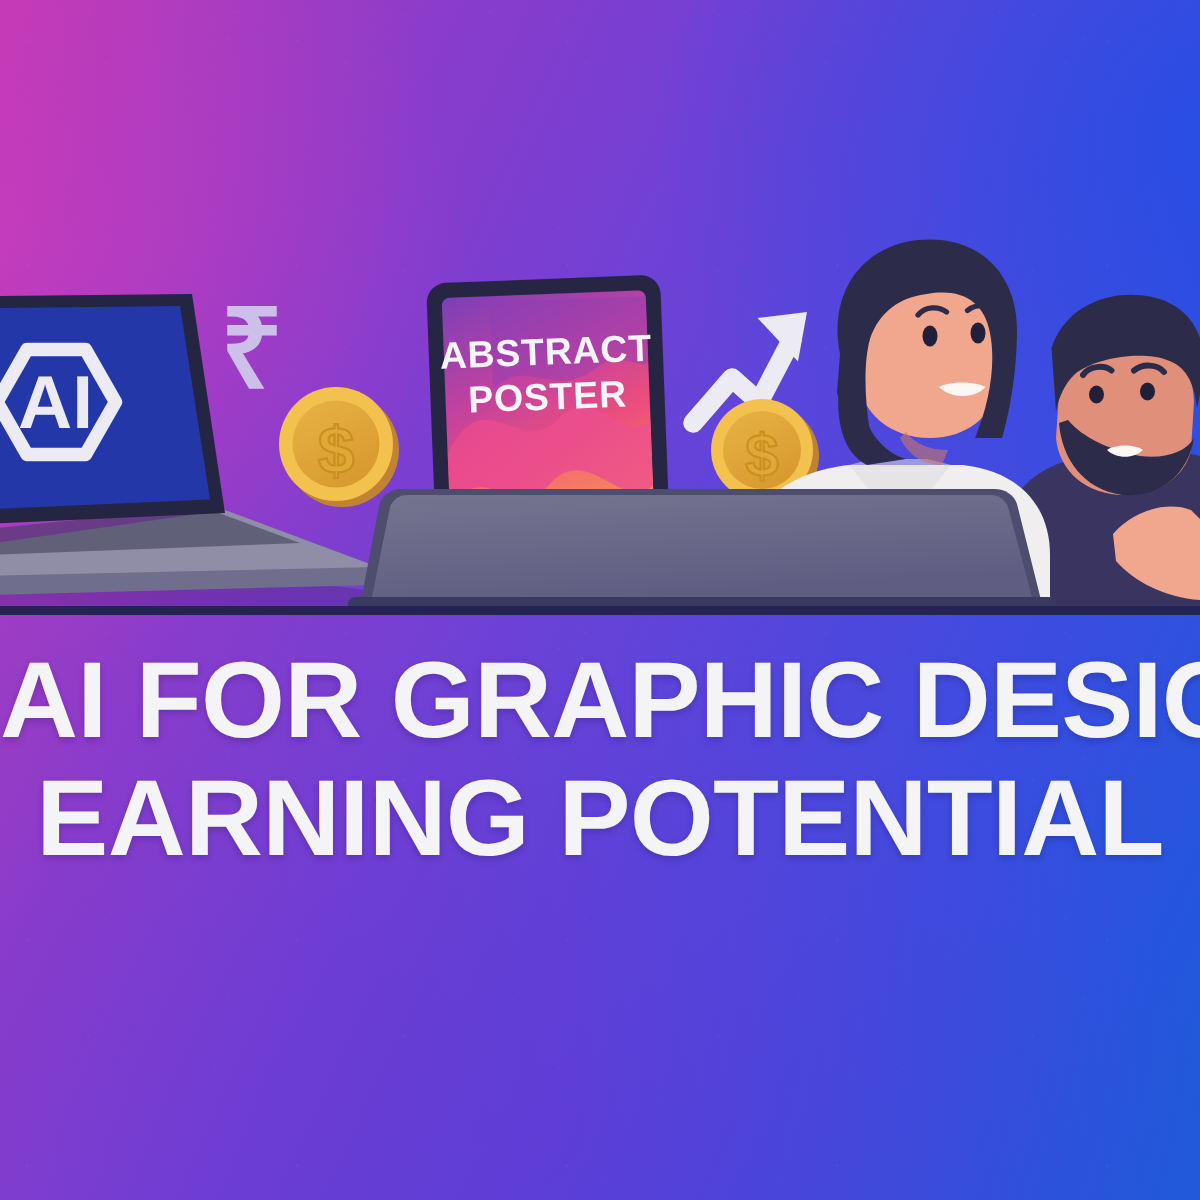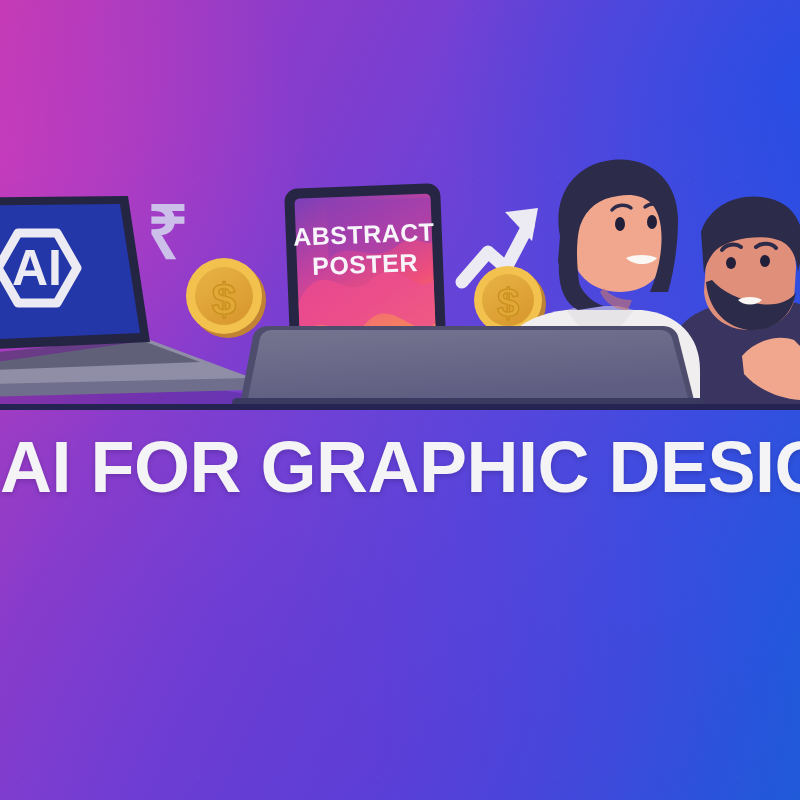--- a/index.html
+++ b/index.html
@@ -234,15 +234,16 @@
                  C266 330, 262 333, 260 338 Z" fill="url(#lidGrad)"></path>
         <rect x="232" y="398" width="472" height="10" rx="5" fill="#3a3960"></rect>
       </g>
 
       <rect x="0" y="404" width="800" height="6" fill="#242352"></rect>
     </svg>
   </div>
 
   <div class="headline">
     <span class="hl-line hl-1">AI FOR GRAPHIC DESIGN</span>
+    <span class="hl-line hl-2">EARNING POTENTIAL</span>
   </div>
 
 </div>
 
 </body></html>

